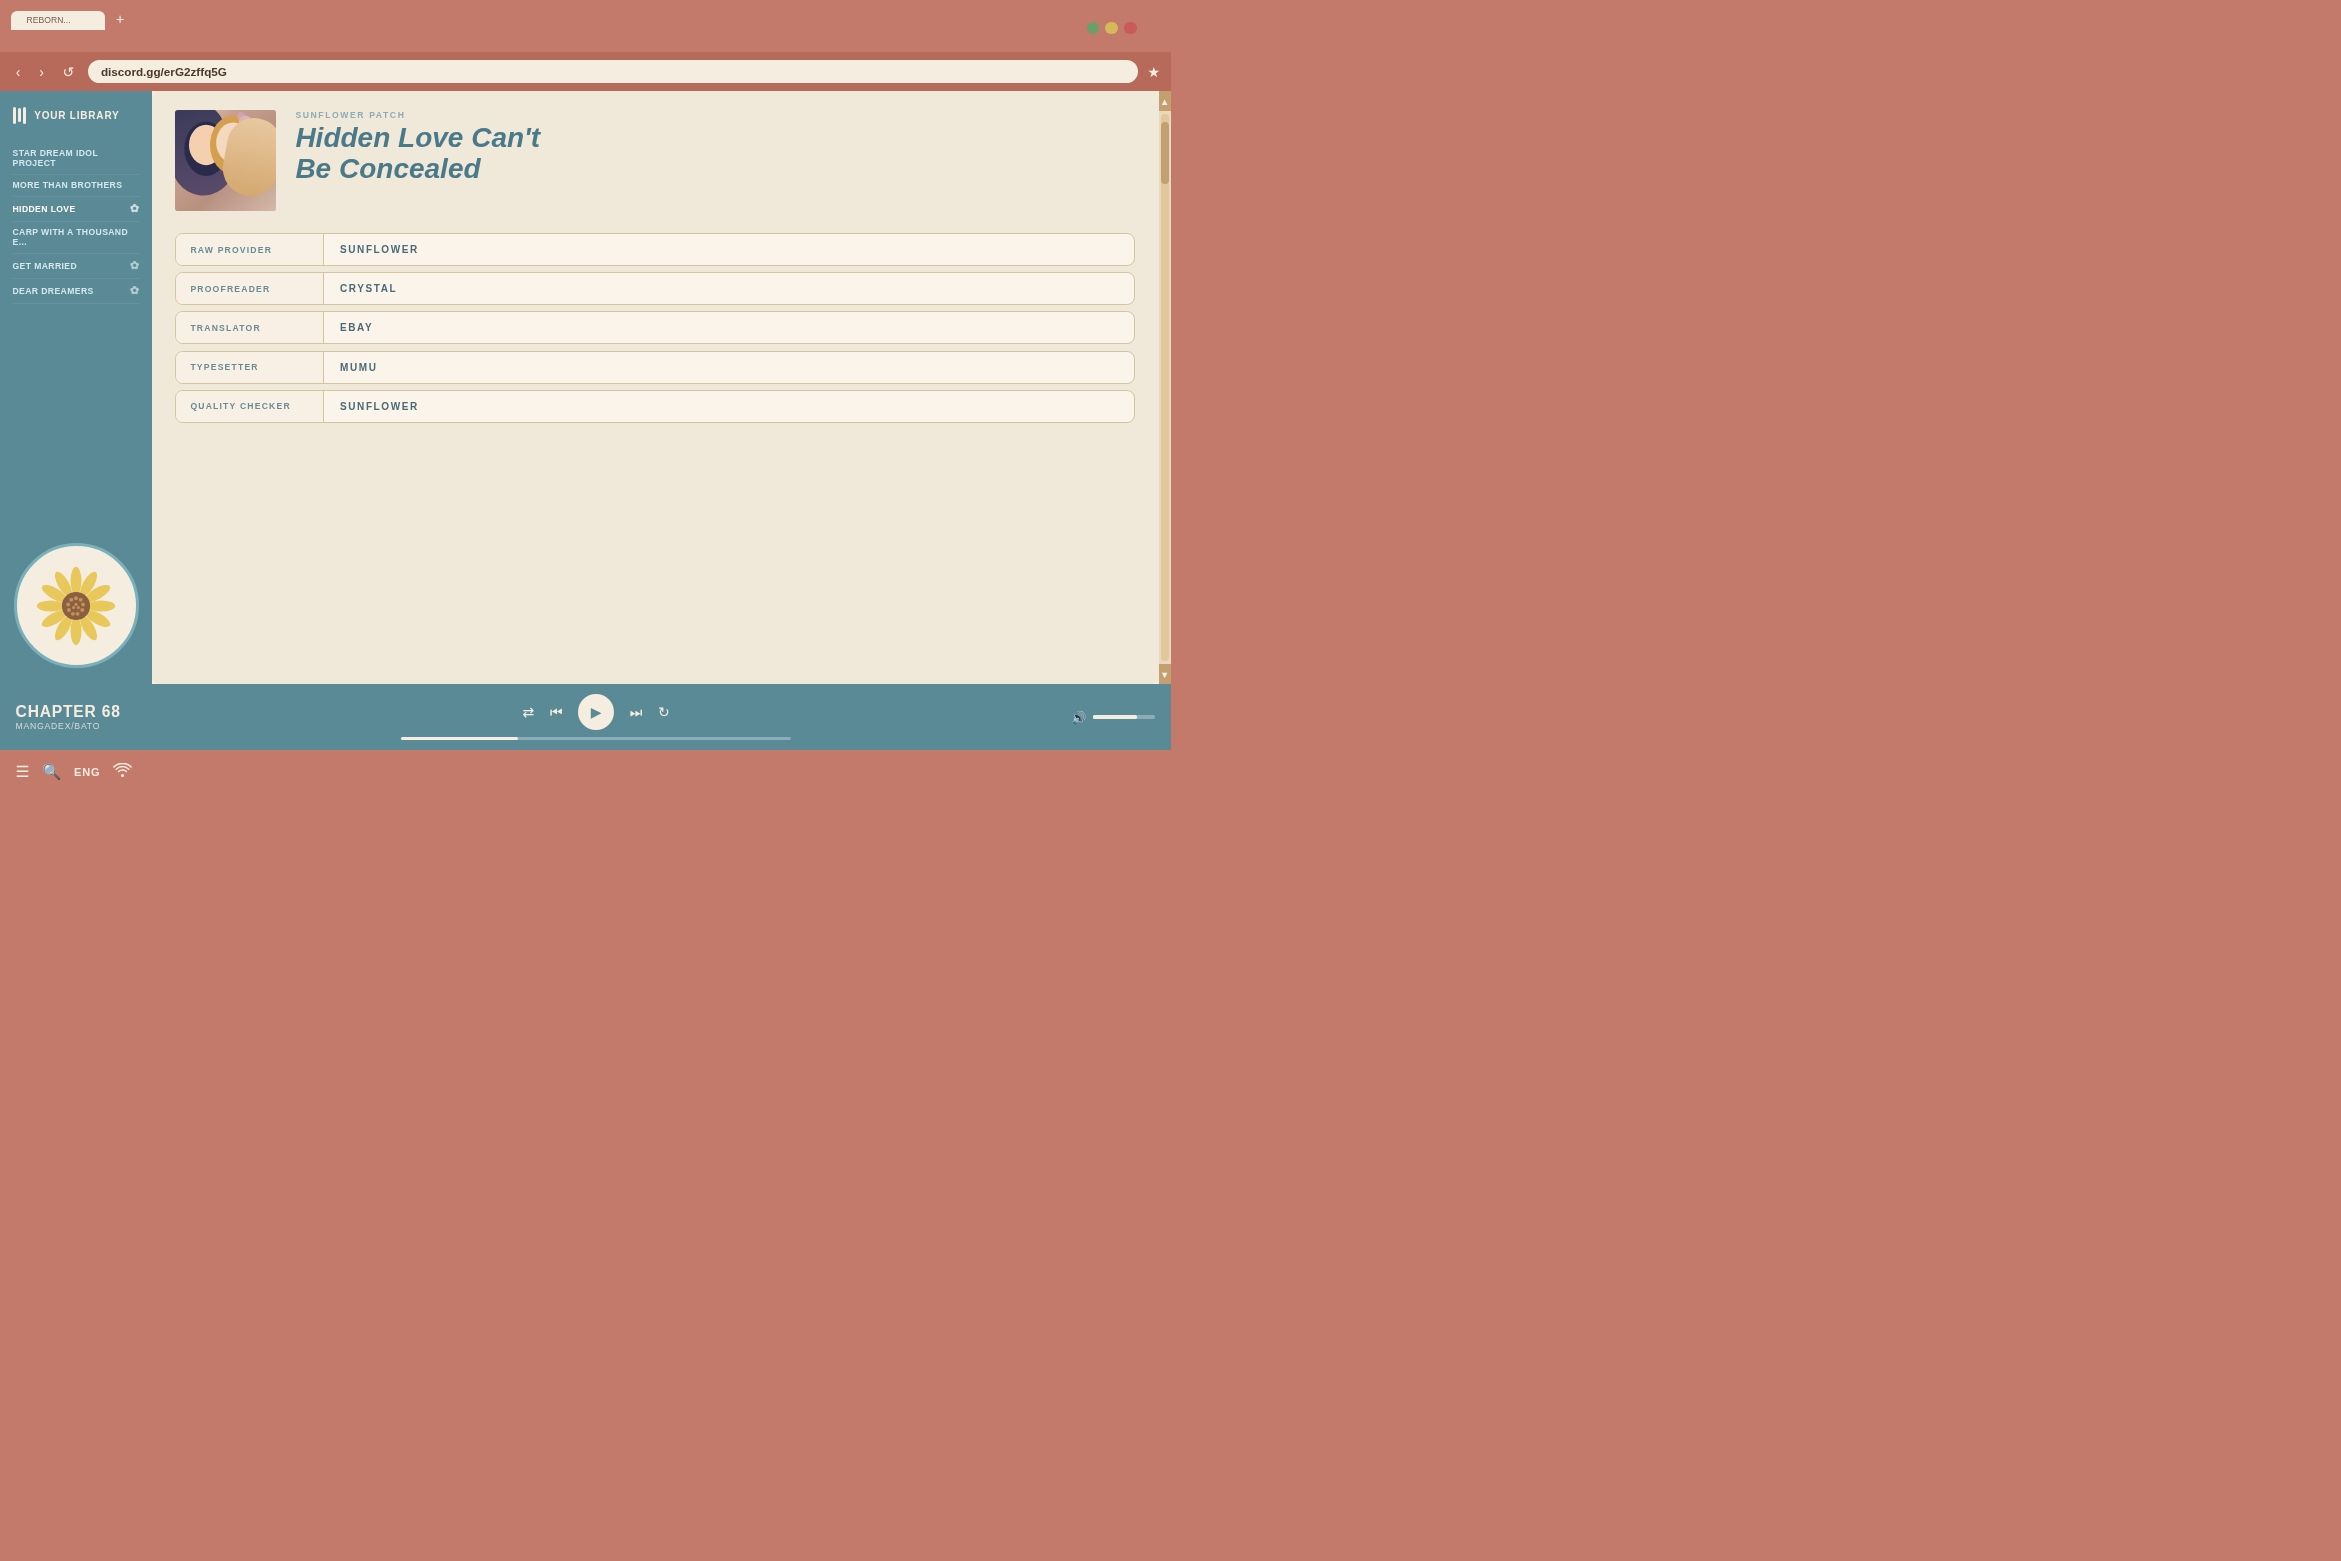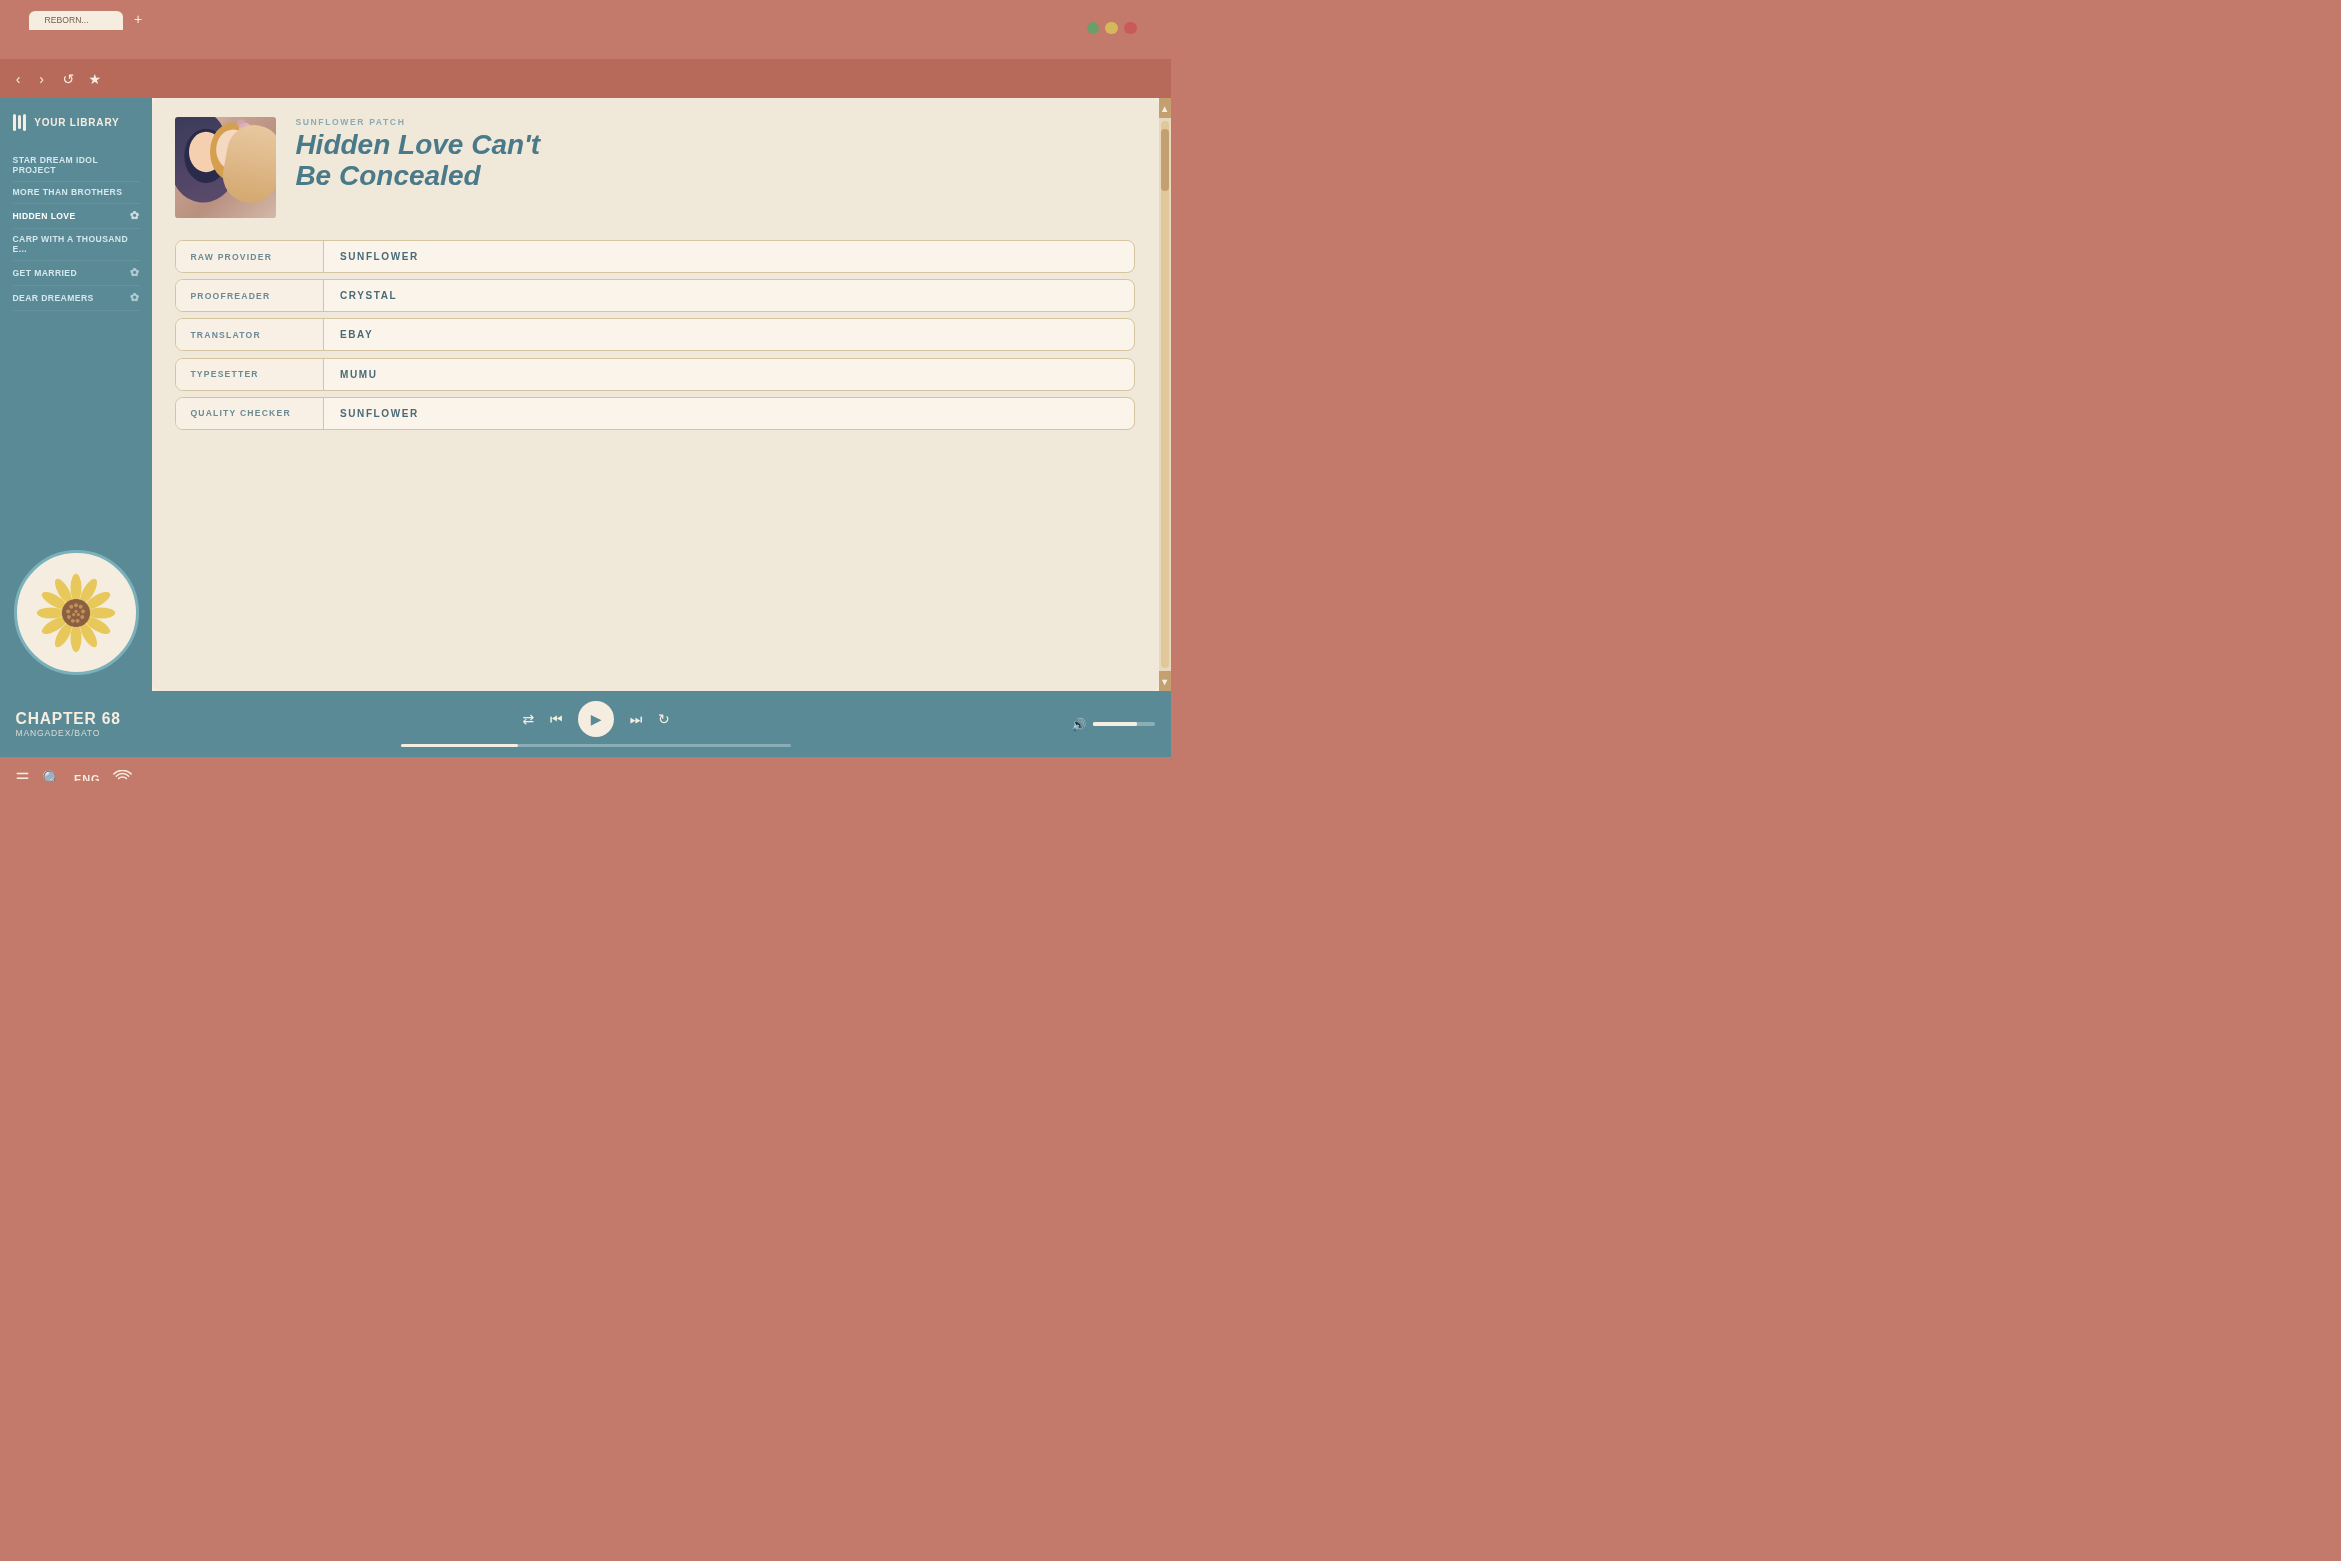--- a/index.html
+++ b/index.html
@@ -8,22 +8,21 @@
       height: 781px;
       font-family: 'Arial', sans-serif;
       background: #c47a6a;
       overflow: hidden;
     }
 
     
     .browser-chrome {
       background: #c47a6a;
       padding: 7.8px 11px 0;
-      height: 59px;
-      margin-left: 18px;
+      height: 52px;
     }
     .tab-bar {
       display: flex;
       align-items: flex-end;
       gap: 3.1px;
       margin-bottom: 0;
     }
     .tab {
       background: #e8c9a0;
       border-radius: 6.2px 6.2px 0 0;
@@ -466,20 +465,21 @@
 <div class="nav-bar">
   <button class="nav-btn">
     <span>‹</span>
   </button>
   <button class="nav-btn">
     <span>›</span>
   </button>
   <button class="nav-btn">
     <span>↺</span>
   </button>
+  <input class="address-bar" type="text" value="discord.gg/erG2zffq5G" style="">
   <button class="bookmark-btn">
     <span>★</span>
   </button>
 </div>
 
 <div class="main-container">
 
   <div class="sidebar">
     <div class="sidebar-header">
       <div class="library-icon">

